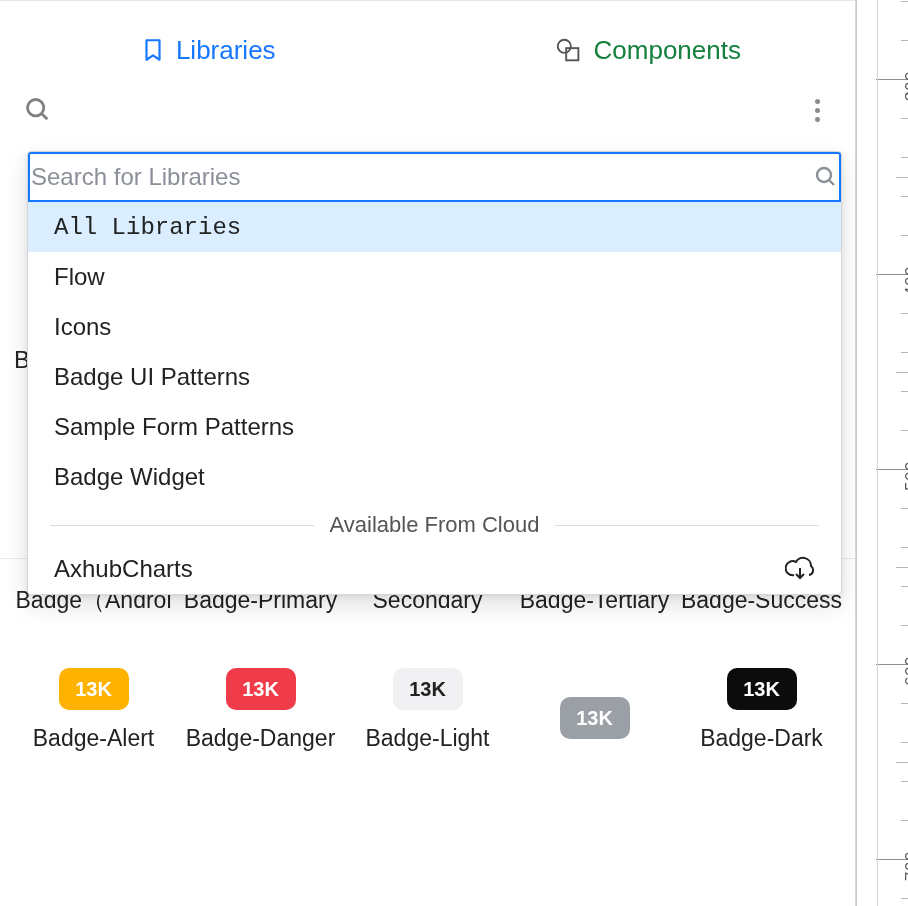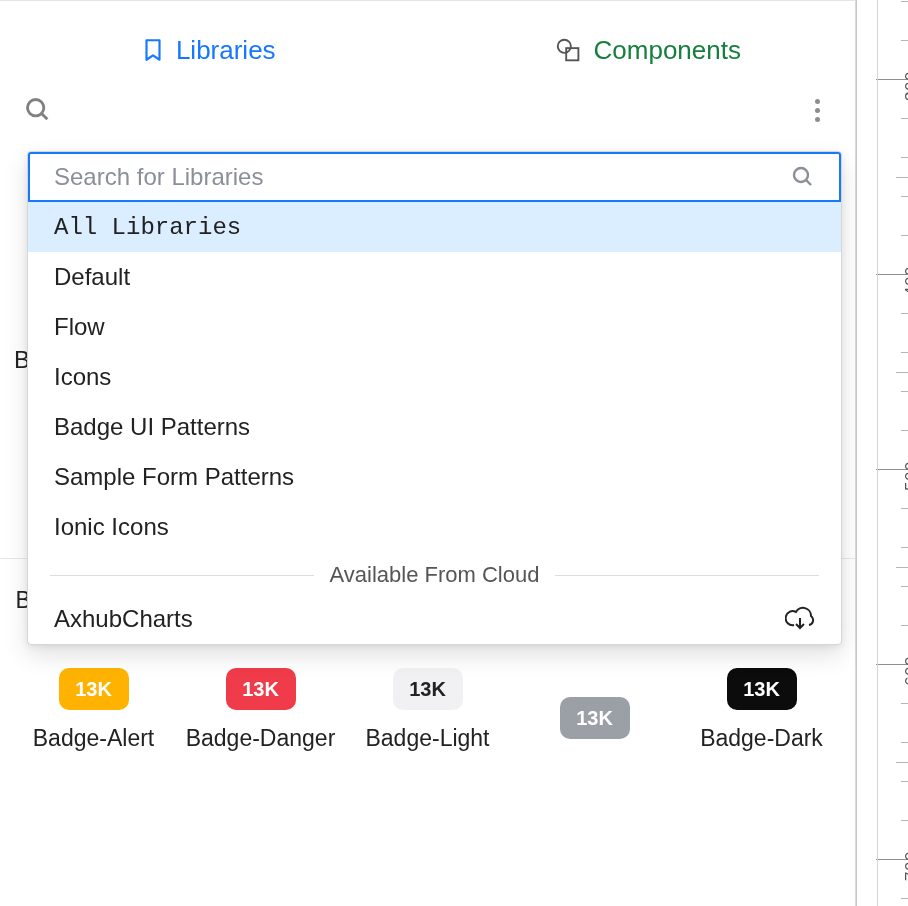--- a/index.html
+++ b/index.html
@@ -153,21 +153,21 @@
     box-shadow: 0 10px 25px rgba(0,0,0,0.12), 0 2px 6px rgba(0,0,0,0.07);
     z-index: 20;
   }
   .dropdown .search-field {
     margin: 0;
     border: 2px solid #1677ff;
     border-radius: 3px 3px 0 0;
     height: 50px;
     display: flex;
     align-items: center;
-    padding: 0 24px;
+    padding: 0 1px;
     gap: 10px;
   }
   .dropdown .search-field input {
     flex: 1;
     border: none;
     outline: none;
     font-size: 24px;
     color: #333;
     background: transparent;
   }
@@ -335,36 +335,33 @@
       <svg class="search-glyph" viewBox="0 0 24 24" fill="none" stroke="currentColor" stroke-width="2.4">
           <circle cx="10" cy="10" r="7"></circle>
           <line x1="20" y1="20" x2="15" y2="15"></line>
         </svg>
     </div>
     <ul id="dd-list">
         <li class="selected">
           <span>All Libraries</span>
         </li>
         <li>
-          <span>Default</span>
-        </li>
-        <li>
           <span>Flow</span>
         </li>
         <li>
           <span>Icons</span>
         </li>
         <li>
           <span>Badge UI Patterns</span>
         </li>
         <li>
           <span>Sample Form Patterns</span>
         </li>
         <li>
-          <span>Ionic Icons</span>
+          <span>Badge Widget</span>
         </li>
       </ul>
     <div class="cloud-divider">
       <span>Available From Cloud</span>
     </div>
     <ul id="dd-cloud-list">
         <li>
           <span>AxhubCharts</span>
           <span class="right-icon">
             <svg viewBox="0 0 30 24" fill="none" stroke="currentColor" stroke-width="2">

